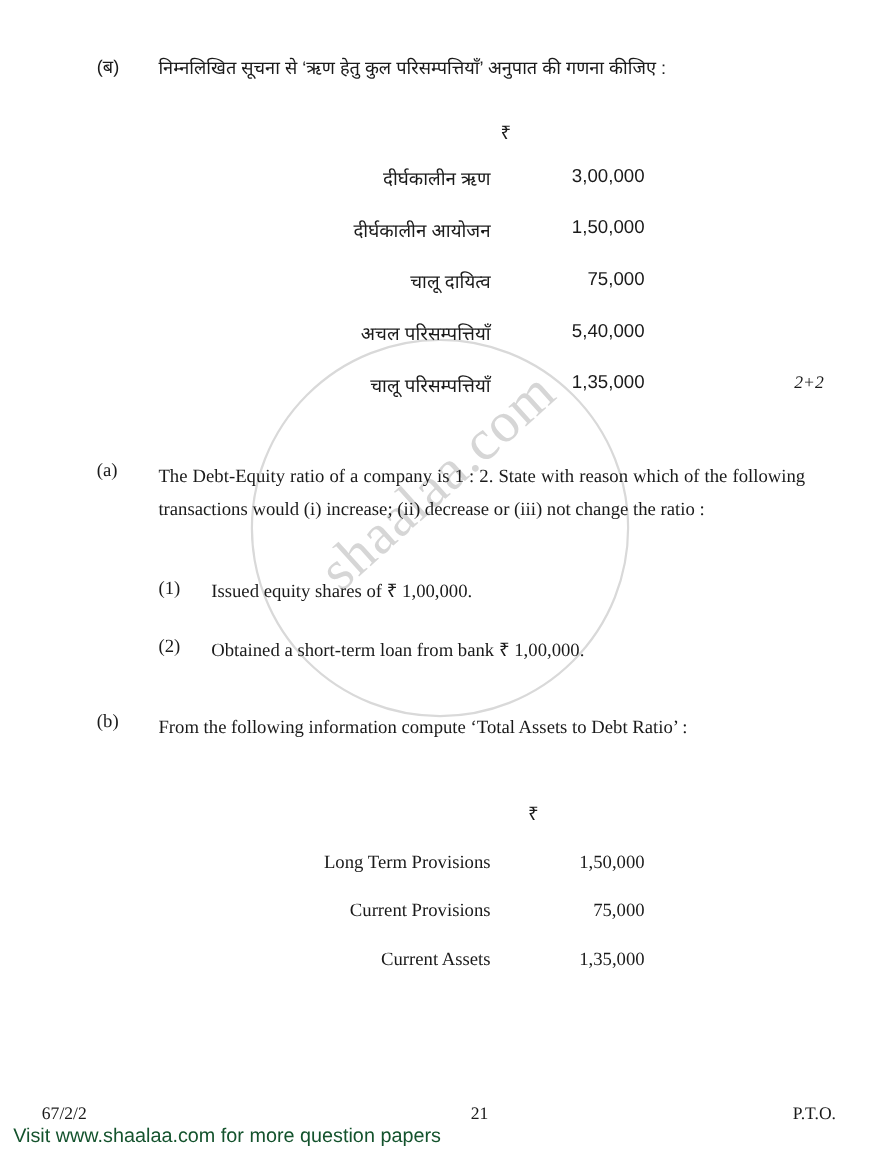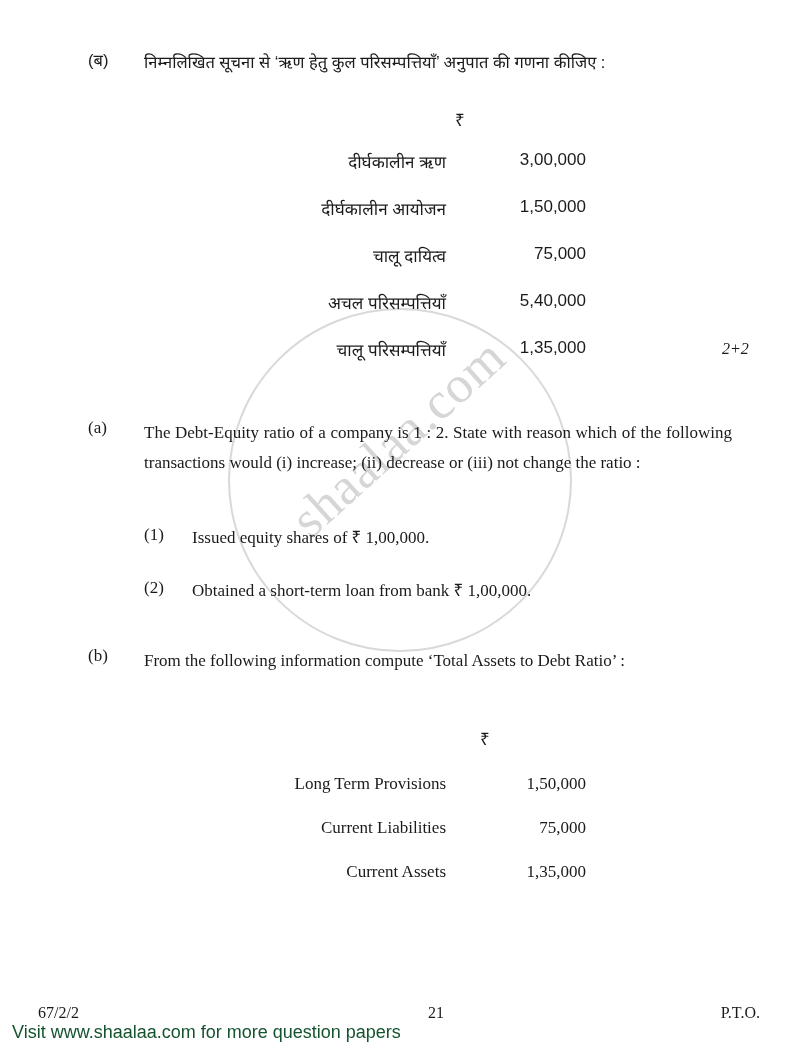--- a/index.html
+++ b/index.html
@@ -220,21 +220,21 @@
 
     <div class="rupee-head" style="left:480px; top:727px;">₹</div>
 
     <table class="fig-table" style="left:196px; top:774px;">
       <tbody>
       <tr>
         <td class="name">Long Term Provisions</td>
         <td class="val">1,50,000</td>
       </tr>
       <tr>
-        <td class="name">Current Liabilities</td>
+        <td class="name">Current Provisions</td>
         <td class="val">75,000</td>
       </tr>
       <tr>
         <td class="name">Current Assets</td>
         <td class="val">1,35,000</td>
       </tr>
     </tbody>
       </table>
 
     <div class="footer-left">67/2/2</div>

